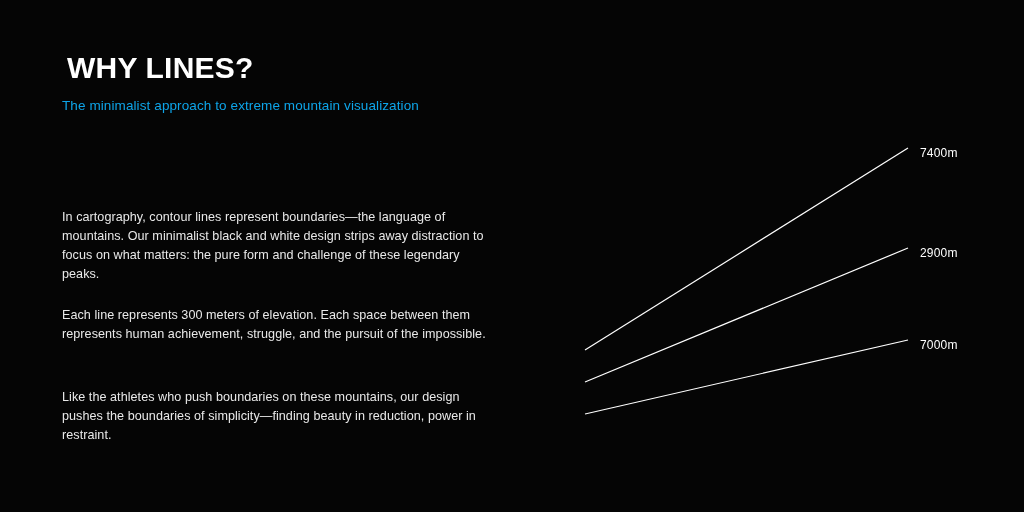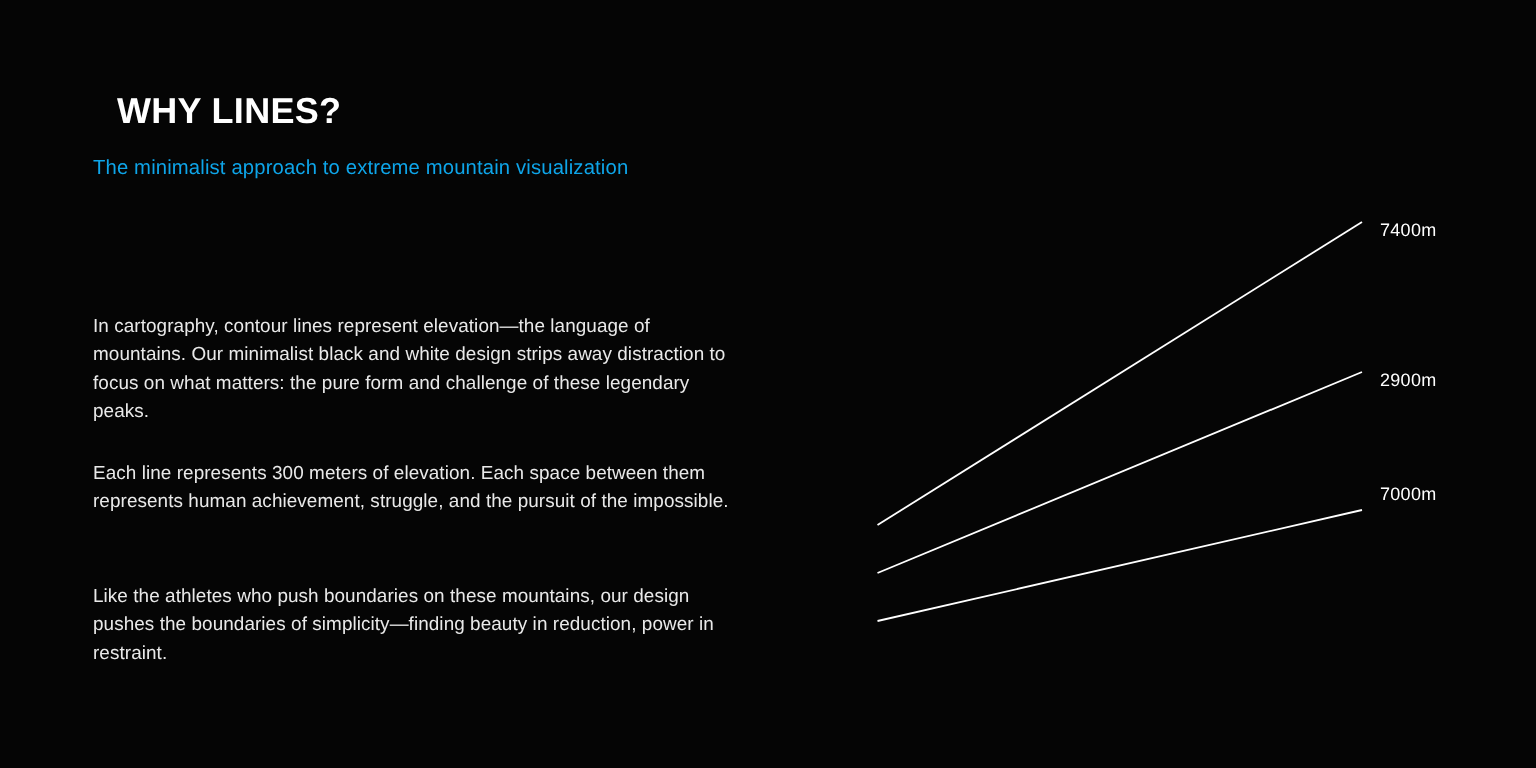--- a/index.html
+++ b/index.html
@@ -20,24 +20,24 @@
     inset: 0;
     background: #050505;
   }
   .header {
     position: absolute;
     left: 62px;
     top: 46px;
     width: 600px;
   }
   .title {
-    font-size: 24px;
+    font-size: 30px;
     font-weight: bold;
     letter-spacing: 0.2px;
-    margin: 16px;
+    margin: 5px;
     color: #ffffff;
     line-height: 1.1;
   }
   .subtitle {
     margin: 14px 0 0 0;
     font-size: 13.5px;
     font-weight: 400;
     color: #0ea5e9;
     letter-spacing: 0.1px;
   }
@@ -71,34 +71,34 @@
   .label {
     position: absolute;
     font-size: 12px;
     color: #ffffff;
     letter-spacing: 0.2px;
     white-space: nowrap;
     text-align: center;
   }
   .label-0 { left: 360px; top: 36px; }
   .label-1 { left: 360px; top: 136px; }
-  .label-2 { left: 360px; top: 212px; }
+  .label-2 { left: 360px; top: 228px; }
 </style>
 </head>
 <body>
 
 <div class="slide" style="background: rgb(5, 5, 5);">
 
   <div class="header">
     <h1 class="title">WHY LINES?</h1>
     <p class="subtitle">The minimalist approach to extreme mountain visualization</p>
   </div>
 
   <div class="body-copy">
-    <p>In cartography, contour lines represent elevation—the language of mountains. Our minimalist black and white design strips away distraction to focus on what matters: the pure form and challenge of these legendary peaks.</p>
+    <p>In cartography, contour lines represent boundaries—the language of mountains. Our minimalist black and white design strips away distraction to focus on what matters: the pure form and challenge of these legendary peaks.</p>
     <p>Each line represents 300 meters of elevation. Each space between them represents human achievement, struggle, and the pursuit of the impossible.</p>
     <p>Like the athletes who push boundaries on these mountains, our design pushes the boundaries of simplicity—finding beauty in reduction, power in restraint.</p>
   </div>
 
   <div class="diagram">
     <svg width="464" height="340" viewBox="0 0 464 340">
       <line id="contour-line-0" stroke="#ffffff" stroke-width="1.2" x1="25" y1="240" x2="348" y2="38"></line>
       <line id="contour-line-1" stroke="#ffffff" stroke-width="1.2" x1="25" y1="272" x2="348" y2="138"></line>
       <line id="contour-line-2" stroke="#ffffff" stroke-width="1.2" x1="25" y1="304" x2="348" y2="230"></line>
     </svg>

